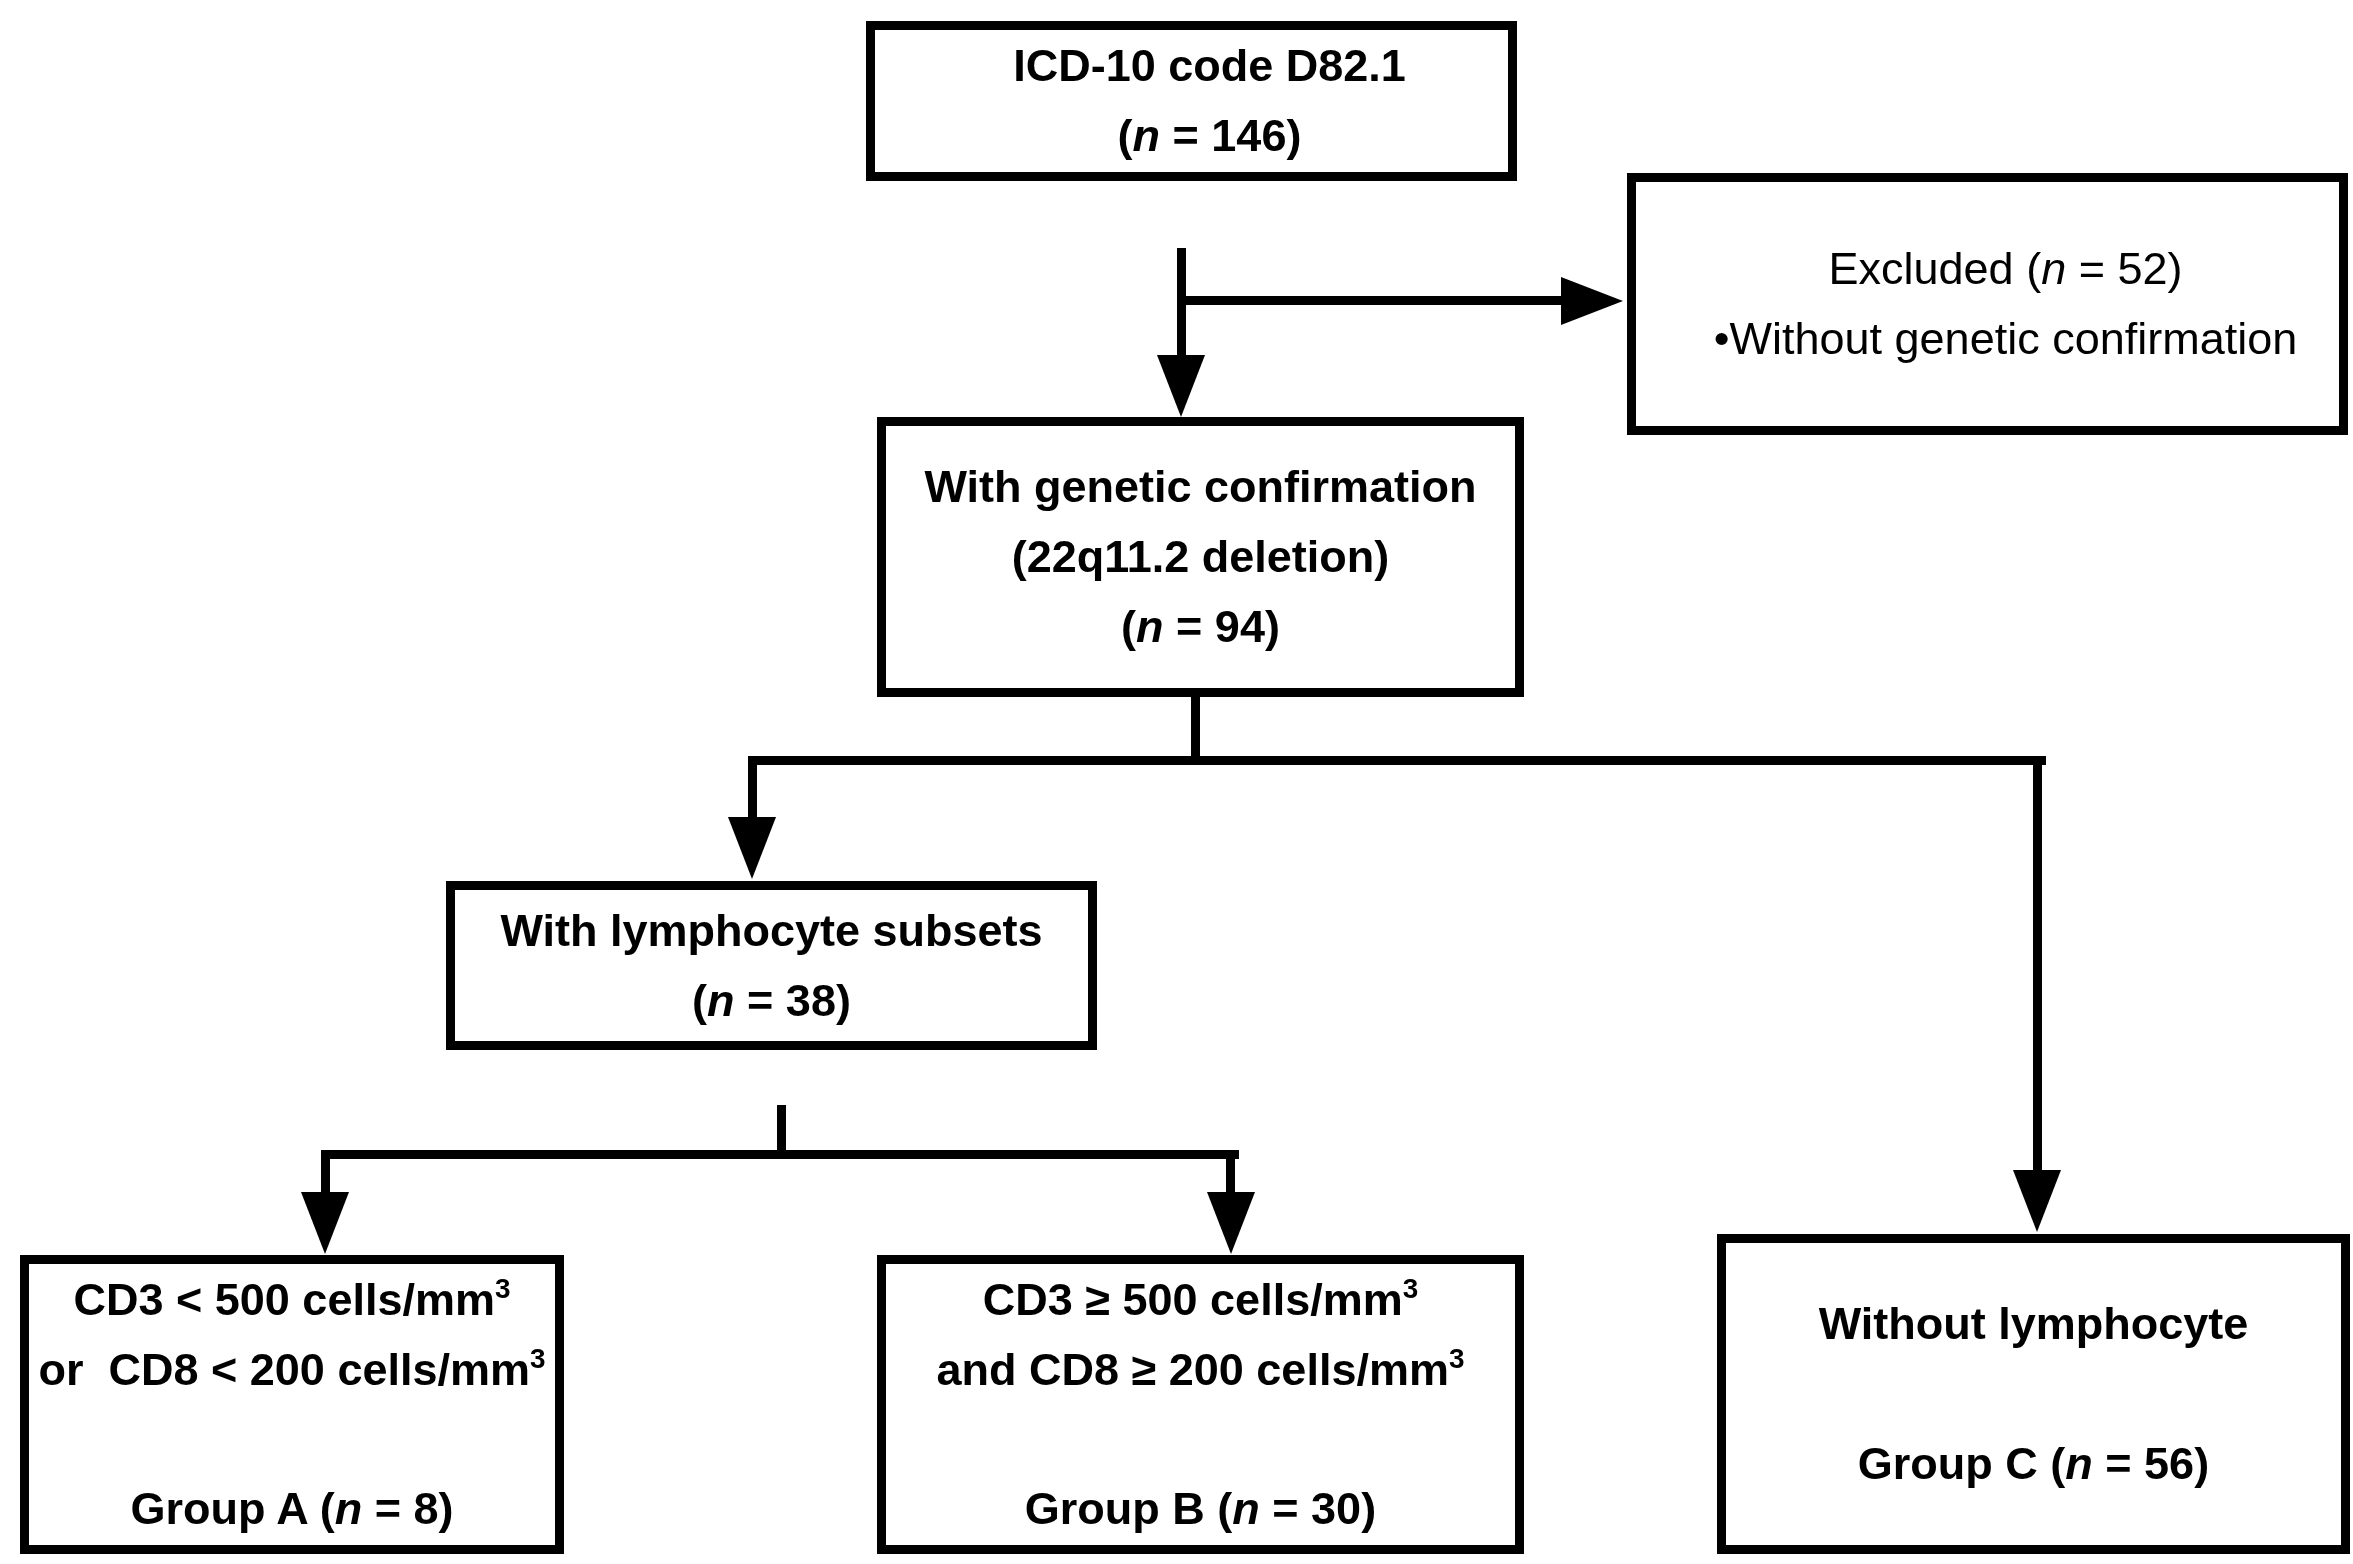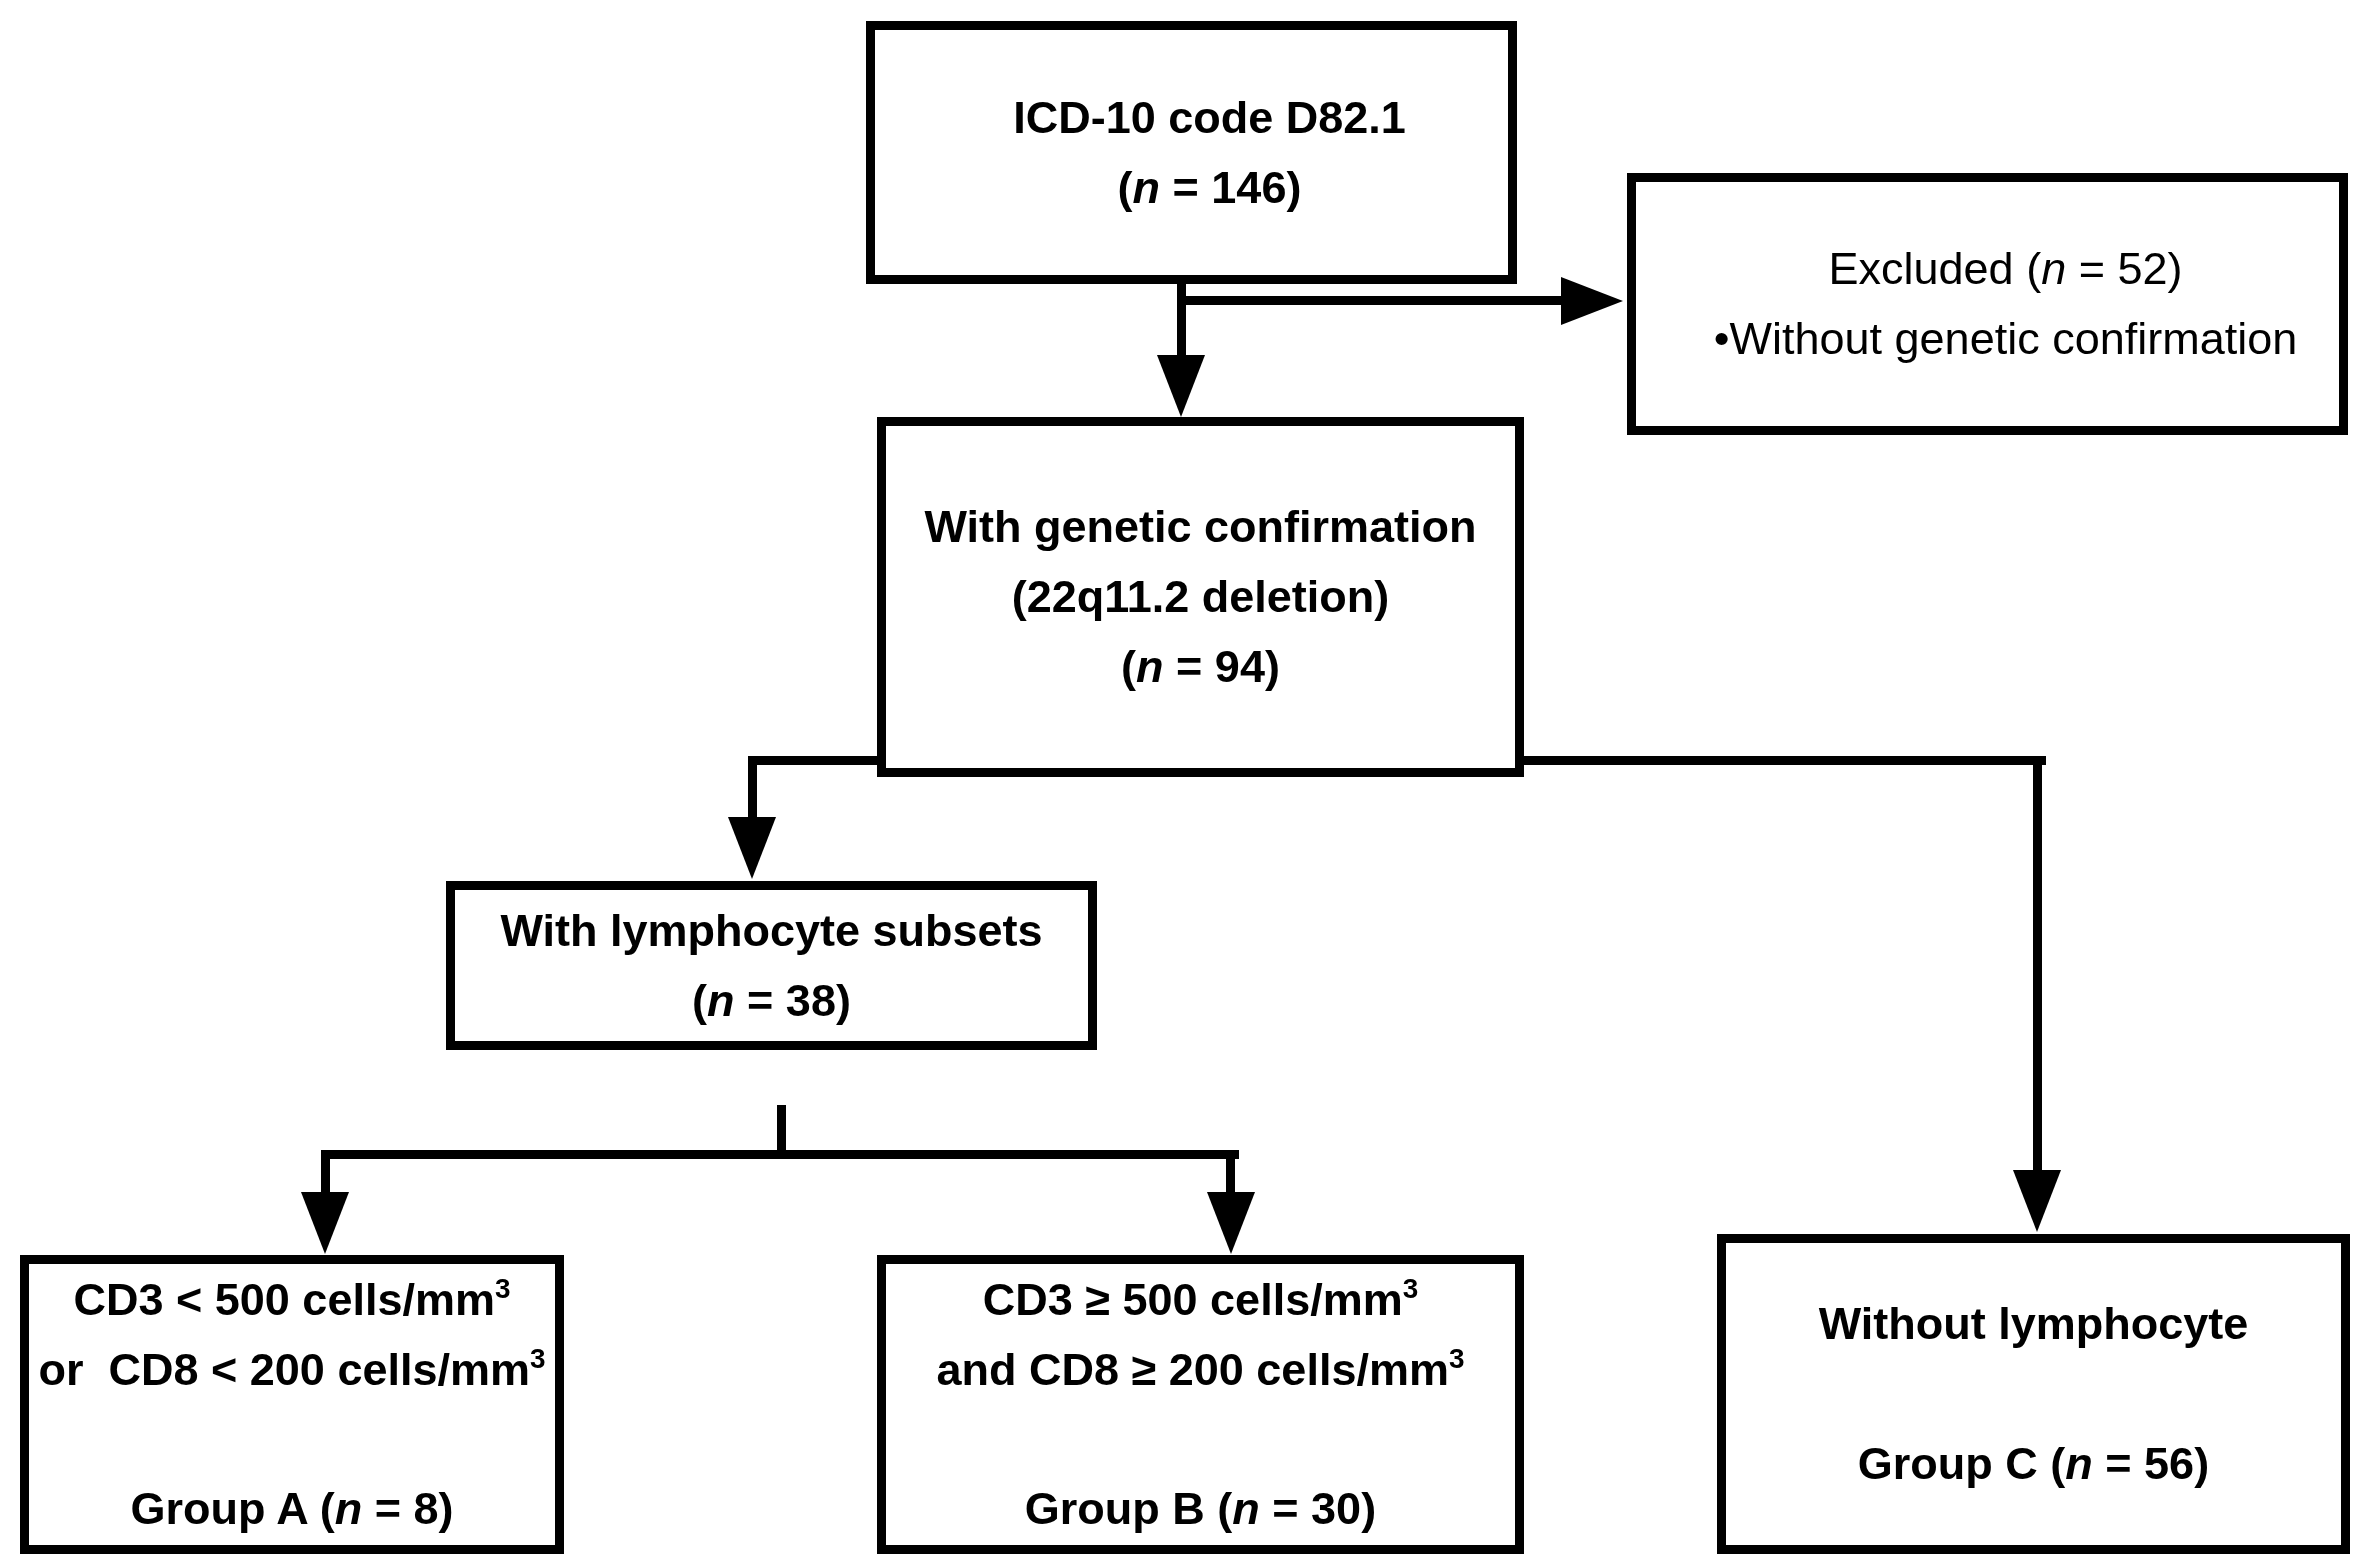--- a/index.html
+++ b/index.html
@@ -75,35 +75,35 @@
 
   <div class="conn" style="left:777px; top:1105px; width:8.5px;   height:53px;"></div>
   <div class="conn" style="left:321px;  top:1150px; width:918px; height:8.5px;"></div>
 
   <div class="conn" style="left:321px;  top:1150px; width:8.5px;   height:50px;"></div>
   <div class="arrow-down" style="left:301px; top:1192px;"></div>
 
   <div class="conn" style="left:1226px; top:1150px; width:8.5px;   height:50px;"></div>
   <div class="arrow-down" style="left:1207px; top:1192px;"></div>
 
-  <div class="fbox bold" style="left:866px; top:21px; width:651px; height:263px;padding-left:36px;">
+  <div class="fbox bold" style="left:866px; top:21px; width:651px; height:160px;padding-left:36px;">
     <div class="box-text">
         <div class="txt-line"><span>ICD-10 code D82.1</span></div>
         <div class="txt-line"><span>(</span><span class="it">n</span><span> = 146)</span></div>
       </div>
   </div>
 
   <div class="fbox" style="left:1627px; top:173px; width:721px; height:262px;padding-left:36px;">
     <div class="box-text">
         <div class="txt-line"><span>Excluded (</span><span class="it">n</span><span> = 52)</span></div>
         <div class="txt-line"><span>•Without genetic confirmation</span></div>
       </div>
   </div>
 
-  <div class="fbox bold" style="left:877px; top:417px; width:647px; height:360px;">
+  <div class="fbox bold" style="left:877px; top:417px; width:647px; height:280px;">
     <div class="box-text">
         <div class="txt-line"><span>With genetic confirmation</span></div>
         <div class="txt-line"><span>(22q11.2 deletion)</span></div>
         <div class="txt-line"><span>(</span><span class="it">n</span><span> = 94)</span></div>
       </div>
   </div>
 
   <div class="fbox bold" style="left:446px; top:881px; width:651px; height:169px;">
     <div class="box-text">
         <div class="txt-line"><span>With lymphocyte subsets</span></div>

